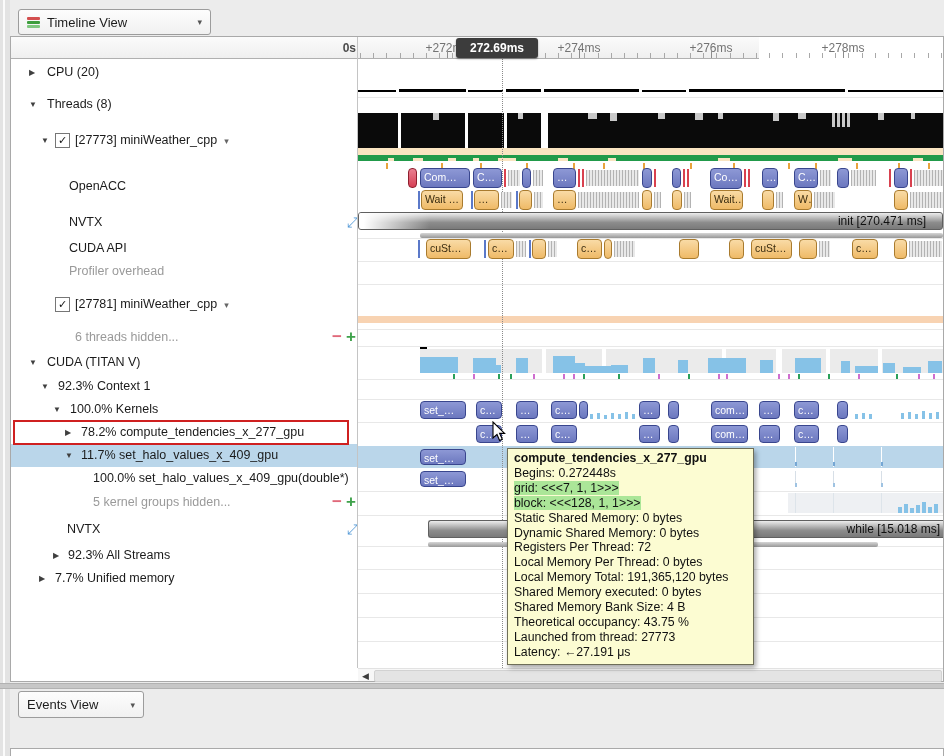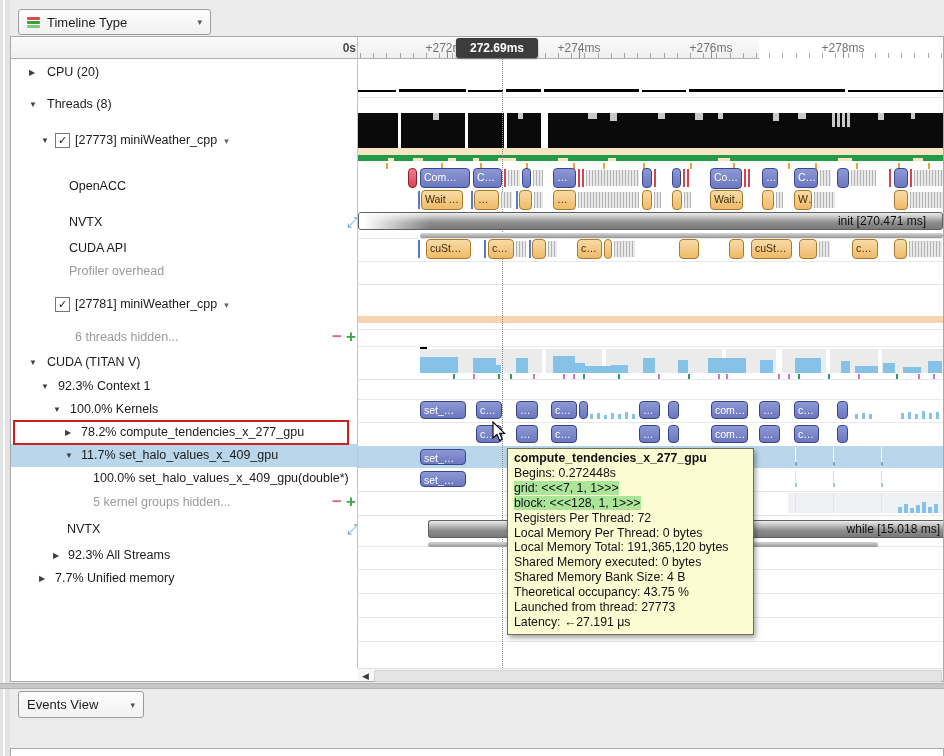--- a/index.html
+++ b/index.html
@@ -89,21 +89,21 @@
 <body>
 
 <div id="lstrip" class="abs"></div>
 
 <button id="tv-btn" class="dropbtn">
   <span class="tv-icon">
       <i style="background: rgb(211, 79, 79);"></i>
       <i style="background: rgb(62, 158, 62);"></i>
       <i style="background: rgb(127, 199, 127);"></i>
     </span>
-  <span>Timeline Type</span>
+  <span>Timeline View</span>
   <span class="dda">▾</span>
 </button>
 
 <div id="panel" class="abs"></div>
 <div id="ruler" class="abs">
   <span id="origin">0s</span>
 <span class="rtickm" style="left: 349px;"></span>
     <span class="rtickm" style="left: 362.2px;"></span>
     <span class="rtickm" style="left: 375.4px;"></span>
     <span class="rtickm" style="left: 388.6px;"></span>
@@ -503,20 +503,22 @@
   <span class="dda">▾</span>
 </button>
 <div id="bottom-panel" class="abs"></div>
 
 <div id="tooltip" class="abs">
   <div class="tip-title">compute_tendencies_x_277_gpu</div>
   <div id="tiplines">
       <div class="tipline">Begins: 0.272448s</div>
       <div class="tipline"><span class="hl">grid:  &lt;&lt;&lt;7, 1, 1&gt;&gt;&gt;</span></div>
       <div class="tipline"><span class="hl">block: &lt;&lt;&lt;128, 1, 1&gt;&gt;&gt;</span></div>
+      <div class="tipline">Static Shared Memory: 0 bytes</div>
+      <div class="tipline">Dynamic Shared Memory: 0 bytes</div>
       <div class="tipline">Registers Per Thread: 72</div>
       <div class="tipline">Local Memory Per Thread: 0 bytes</div>
       <div class="tipline">Local Memory Total: 191,365,120 bytes</div>
       <div class="tipline">Shared Memory executed: 0 bytes</div>
       <div class="tipline">Shared Memory Bank Size: 4 B</div>
       <div class="tipline">Theoretical occupancy: 43.75 %</div>
       <div class="tipline">Launched from thread: 27773</div>
       <div class="tipline">Latency: ←27.191 μs</div>
     </div>
 </div>

